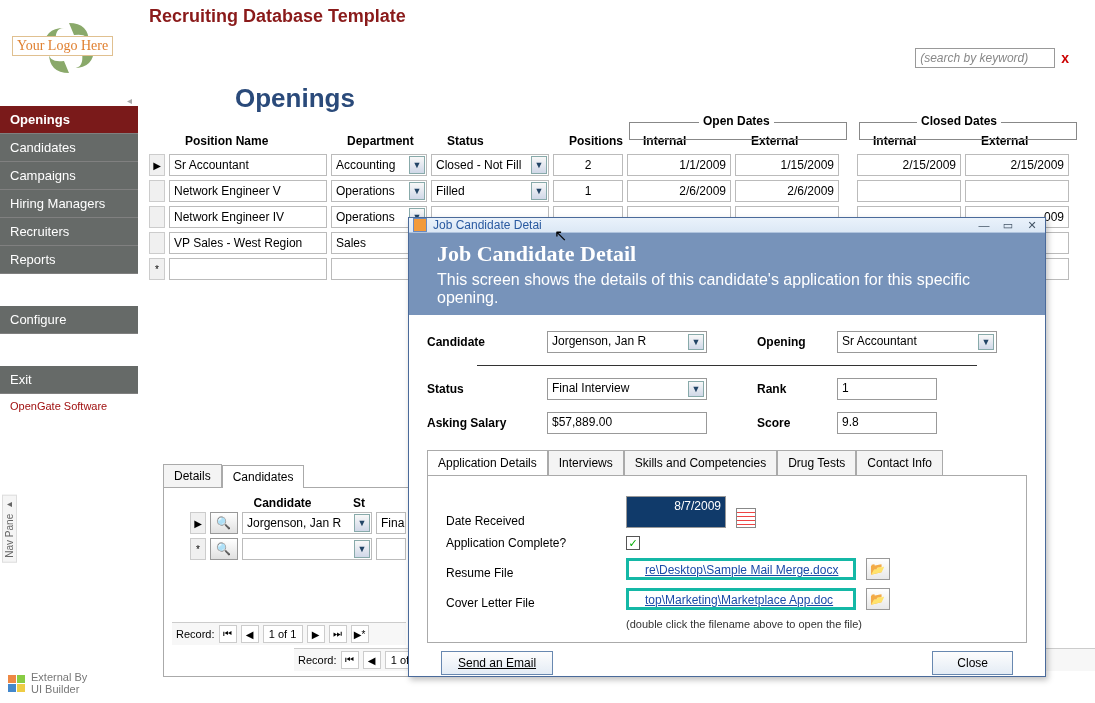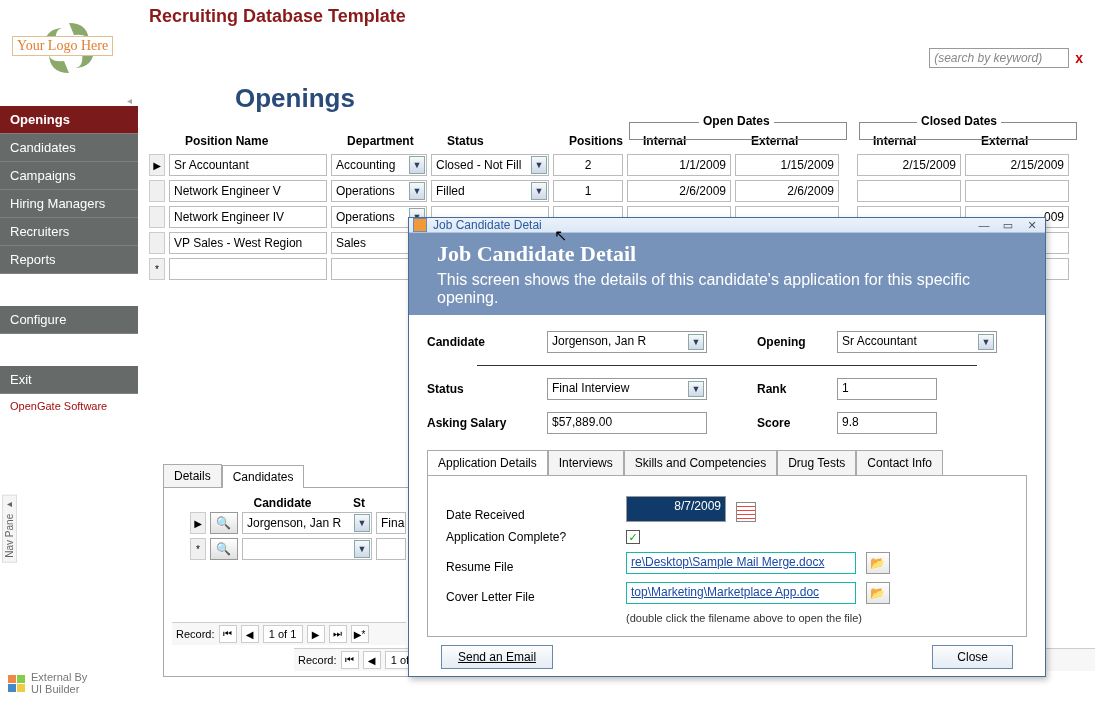--- a/index.html
+++ b/index.html
@@ -17,21 +17,21 @@
   .sidebar .footer-link { color: #a01010; font-size: 11px; padding: 6px 10px; cursor:pointer; }
   .powered { margin-top:auto; display:flex; align-items:center; padding:8px; font-size:11px; color:#777; gap:6px;}
   .powered .sq { display:grid; grid-template-columns:8px 8px; grid-template-rows:8px 8px; gap:1px;}
   .powered .sq span:nth-child(1){background:#e84;}
   .powered .sq span:nth-child(2){background:#8c4;}
   .powered .sq span:nth-child(3){background:#48c;}
   .powered .sq span:nth-child(4){background:#ec4;}
 
   .main { flex:1; padding: 6px 10px 0 10px; position: relative; }
   .app-title { color: #8a1a1a; font-weight: bold; font-size: 18px; font-family: Verdana, sans-serif; }
-  .search-bar { position: absolute; right: 12px; top: 48px; display:flex; align-items:center; gap:6px;}
+  .search-bar { position: absolute; right: 26px; top: 48px; display:flex; align-items:center; gap:6px;}
   .search-bar input { border:1px solid #999; padding:2px 4px; font-size:12px; width:140px; color:#888; font-style:italic;}
   .search-x { color:#c00; font-size:14px; cursor:pointer; font-weight:bold;}
 
   .section-title { color: #2a4a7a; font-family: Verdana, sans-serif; font-size: 26px; font-weight: bold; margin: 56px 0 8px 86px;}
   .grid-head-groups { position:relative; margin-left:10px;}
   .group-label { position:absolute; font-weight:bold; background:#fff; padding:0 4px; top:-8px;}
   .group-box { position:absolute; border:1px solid #888; height:18px; top:0; }
   .open-dates-box{ left:470px; width:218px;}
   .closed-dates-box{ left:700px; width:218px;}
   .open-dates-lbl{ left:540px;}
@@ -83,24 +83,24 @@
   .form-row .val{ border:1px solid #999; padding:2px 4px; height:22px; }
   .form-row .dd2{ position:relative; padding-right:20px;}
   .form-row .dd2 .dd{ position:absolute; right:2px; top:2px; width:16px; height:16px; background:linear-gradient(#f8f8f8,#d0d8e8); border:1px solid #8aa; display:flex; align-items:center; justify-content:center; font-size:9px; color:#246;}
   .hr{ border-bottom:1px solid #333; margin:6px 50px;}
   .dtabs{ display:flex; margin-top:10px; }
   .dtab{ border:1px solid #aaa; border-bottom:none; padding:5px 10px; background:#f4f4f4; cursor:pointer;}
   .dtab.active{ background:#fff;}
   .dpanel{ border:1px solid #aaa; padding:12px 18px; flex:1;}
   .drow{ display:flex; align-items:flex-end; margin:8px 0; gap:10px;}
   .drow label{ width:170px;}
-  .drow .date{ background:#103a6a; color:#fff; text-align:right; width:100px; padding:2px 4px; height:26px; border:1px solid #999;}
+  .drow .date{ background:#103a6a; color:#fff; text-align:right; width:100px; padding:2px 4px; height:32px; border:1px solid #999;}
   .cal{ width:20px; height:20px; border:1px solid #888; background:repeating-linear-gradient(#fff,#fff 3px,#e44 3px,#e44 4px);}
   .chk{ width:14px; height:14px; border:1px solid #555; display:flex; align-items:center; justify-content:center; color:#0a0; font-size:11px;}
-  .file{ color:#1a4aa8; text-decoration:underline; width:230px; border:1px solid #14b8a6; padding:2px 4px; height:22px; overflow:hidden; white-space:nowrap;}
+  .file{ color:#1a4aa8; text-decoration:underline; width:230px; border:3px solid #14b8a6; padding:2px 16px; height:22px; overflow:hidden; white-space:nowrap;}
   .folder{ width:24px; height:22px; border:1px solid #999; background:linear-gradient(#fff,#e8e8e8); display:flex; align-items:center; justify-content:center; color:#c08020;}
   .hint{ font-size:11px; color:#333; margin-left:180px;}
   .dialog-footer{ padding:8px 14px; display:flex;}
   .obtn{ border:1px solid #6888b0; background:linear-gradient(#fdfdfd,#e4ecf5); padding:4px 16px; cursor:pointer; text-decoration:underline; color:#000;}
   .dialog-footer .spacer{flex:1;}
   .cursor{ position:absolute; left:554px; top:226px; font-size:16px; pointer-events:none;}
 </style>
 </head>
 <body>
 

